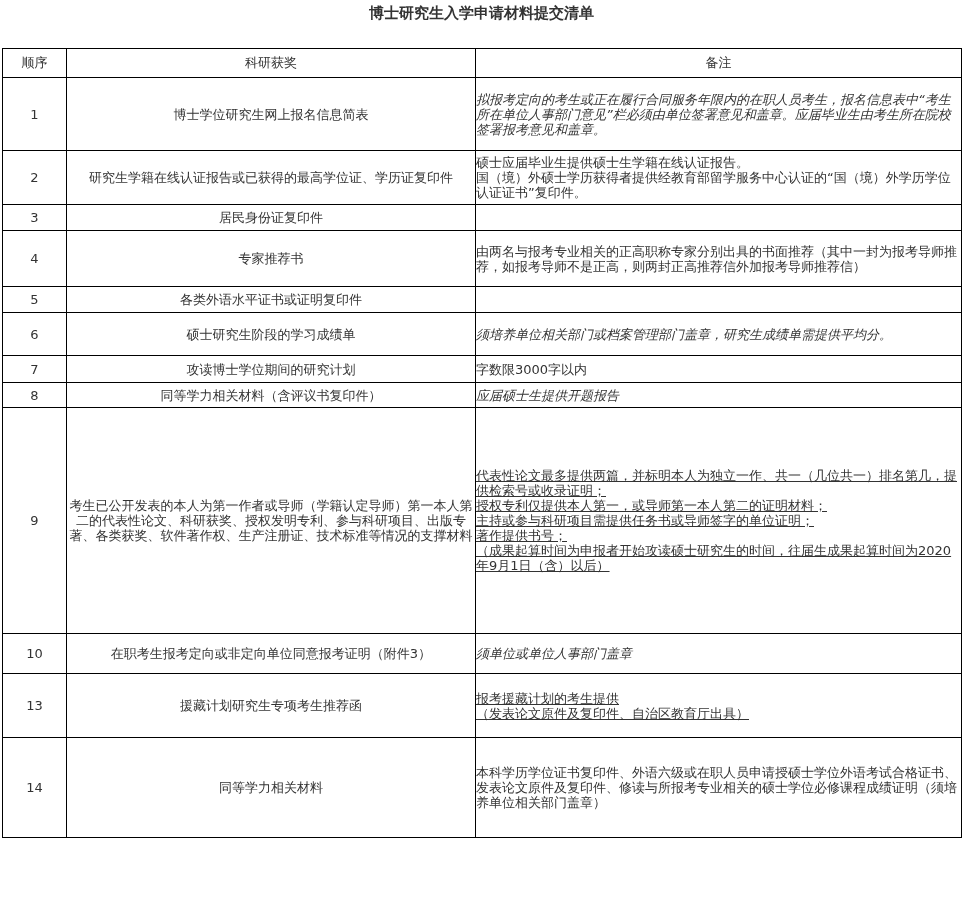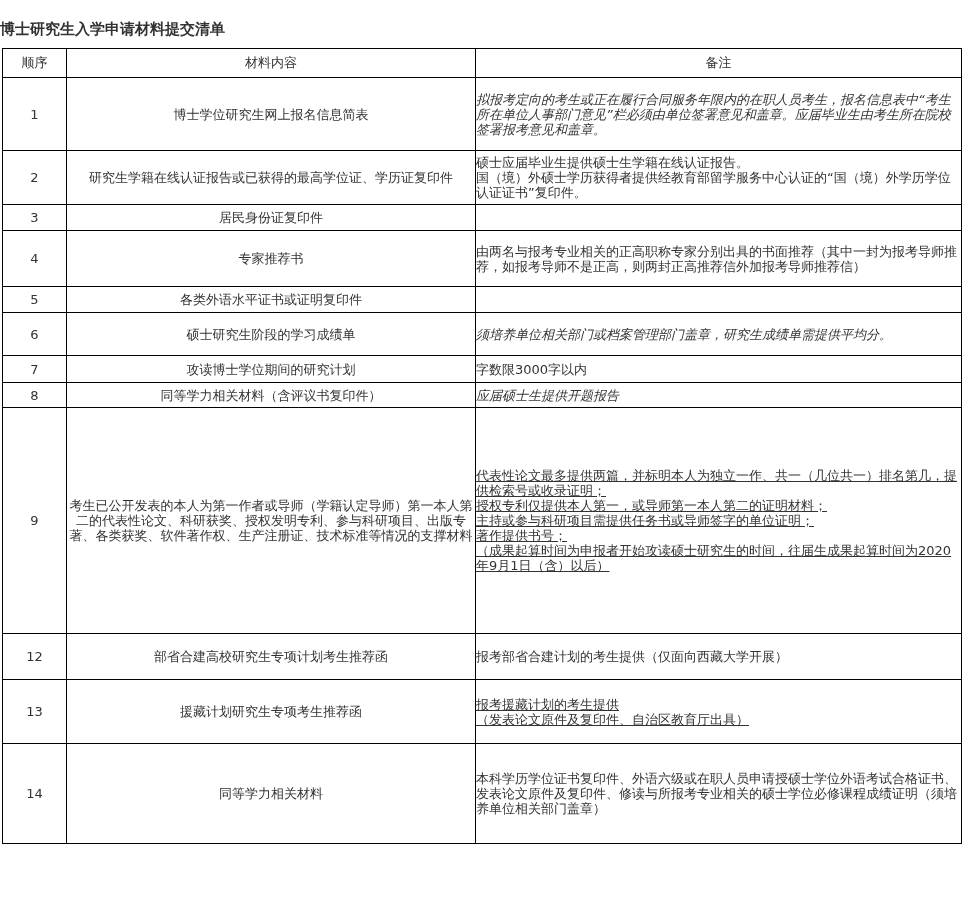--- a/index.html
+++ b/index.html
@@ -10,25 +10,25 @@
       height: 905px;
       overflow: hidden;
     }
     body {
       font-family: "DejaVu Sans", "Liberation Sans", sans-serif;
       color: #333333;
       position: relative;
     }
     .title {
       position: absolute;
-      top: 16px;
+      top: 0;
       left: 0;
       width: 963px;
       height: 28px;
-      text-align: left;
+      text-align: center;
       font-size: 15px;
       font-weight: bold;
       color: #333333;
       line-height: 26px;
       letter-spacing: 0px;
     }
     table.materials {
       position: absolute;
       top: 48px;
       left: 2px;
@@ -68,21 +68,21 @@
 
 <table class="materials">
   <colgroup>
     <col class="c-seq">
     <col class="c-mat">
     <col class="c-note">
   </colgroup>
   <thead>
     <tr>
       <th>顺序</th>
-      <th>材料内容</th>
+      <th>科研获奖</th>
       <th>备注</th>
     </tr>
   </thead>
   <tbody>
 
     <tr style="height:73px;">
       <td class="seq">1</td>
       <td class="mat bold-dark">博士学位研究生网上报名信息简表</td>
       <td class="note bold-maroon">
         <span class="ln">拟报考定向的考生或正在履行合同服务年限内的在职人员考生，报名信息表中“考生所在单位人事部门意见”栏必须由单位签署意见和盖章。应届毕业生由考生所在院校签署报考意见和盖章。</span>
@@ -147,29 +147,29 @@
       <td class="mat spaced-mat">考生已公开发表的本人为第一作者或导师（学籍认定导师）第一本人第二的代表性论文、科研获奖、授权发明专利、参与科研项目、出版专著、各类获奖、软件著作权、生产注册证、技术标准等情况的支撑材料</td>
       <td class="note spaced">
         <span class="ln">代表性论文最多提供两篇，并标明本人为独立一作、共一（几位共一）排名第几，提供检索号或收录证明；</span>
         <span class="ln">授权专利仅提供本人第一，或导师第一本人第二的证明材料；</span>
         <span class="ln">主持或参与科研项目需提供任务书或导师签字的单位证明；</span>
         <span class="ln">著作提供书号；</span>
         <span class="ln">（成果起算时间为申报者开始攻读硕士研究生的时间，往届生成果起算时间为2020年9月1日（含）以后）</span>
       </td>
     </tr>
 
+    <tr style="height:40px;">
+      <td class="seq">10</td>
+      <td class="mat">在职考生报考定向或非定向单位同意报考证明（附件3）</td>
+      <td class="note bold-maroon">
+        <span class="ln">须单位或单位人事部门盖章</span>
+      </td>
+    </tr>
 
 
-    <tr style="height:46px;">
-      <td class="seq">12</td>
-      <td class="mat">部省合建高校研究生专项计划考生推荐函</td>
-      <td class="note">
-        <span class="ln">报考部省合建计划的考生提供（仅面向西藏大学开展）</span>
-      </td>
-    </tr>
 
     <tr style="height:64px;">
       <td class="seq">13</td>
       <td class="mat">援藏计划研究生专项考生推荐函</td>
       <td class="note spaced">
         <span class="ln">报考援藏计划的考生提供</span>
         <span class="ln">（发表论文原件及复印件、自治区教育厅出具）</span>
       </td>
     </tr>
 

